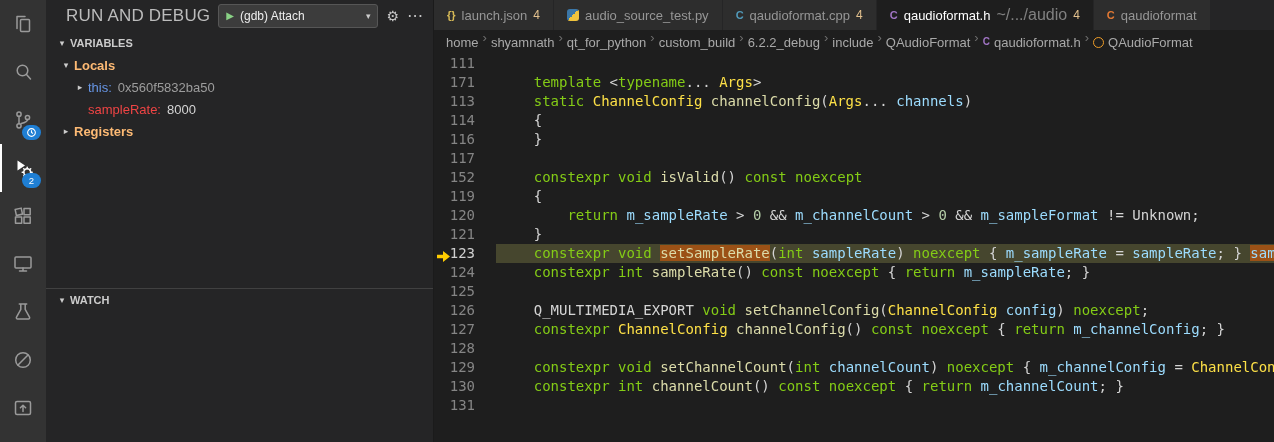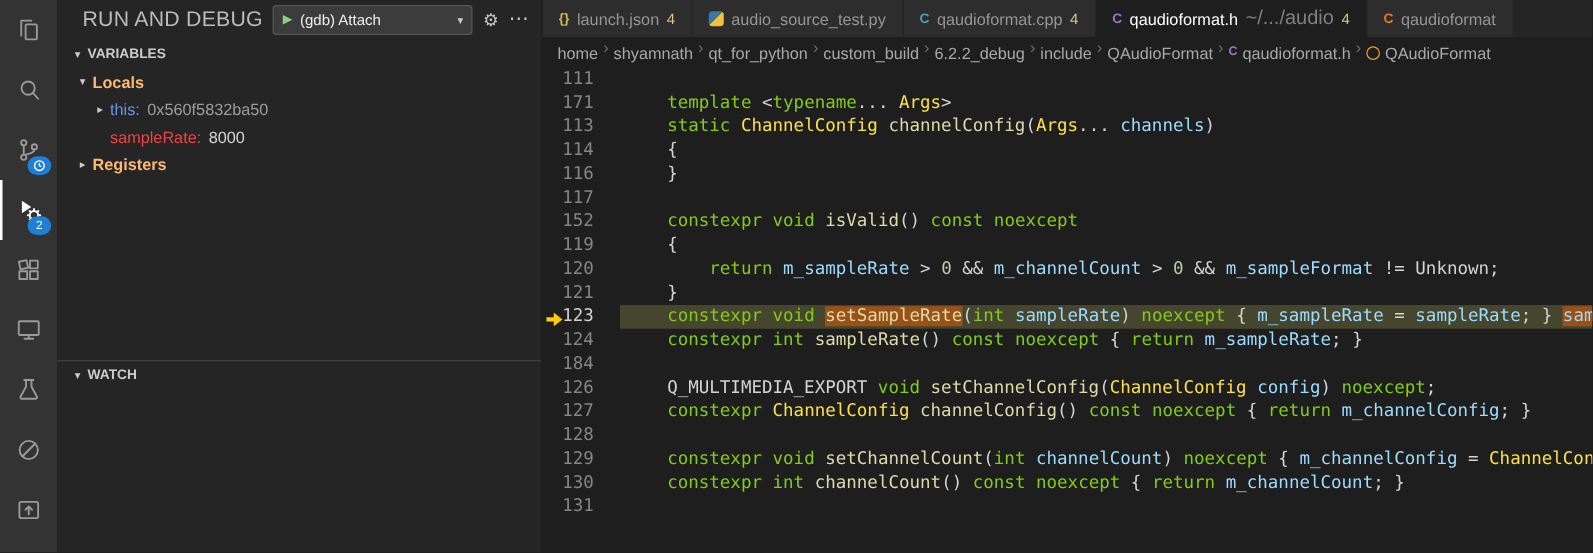--- a/index.html
+++ b/index.html
@@ -318,21 +318,21 @@
               <path d="M0 3.8h6V0l7 5.5L6 11V7.2H0z" fill="#ffcc00"></path>
             </svg></span>
           <span class="ln">123</span>
           <span class="content"><span class="tk-d">    </span><span class="tk-k">constexpr</span><span class="tk-d"> </span><span class="tk-k">void</span><span class="tk-d"> </span><span class="tk-f hl">setSampleRate</span><span class="tk-d">(</span><span class="tk-k">int</span><span class="tk-d"> </span><span class="tk-v">sampleRate</span><span class="tk-d">) </span><span class="tk-k">noexcept</span><span class="tk-d"> { </span><span class="tk-v">m_sampleRate</span><span class="tk-d"> = </span><span class="tk-v">sampleRate</span><span class="tk-d">; } </span><span class="tk-v hl">sam</span></span>
         </div>
         <div class="line">
           <span class="ln">124</span>
           <span class="content"><span class="tk-d">    </span><span class="tk-k">constexpr</span><span class="tk-d"> </span><span class="tk-k">int</span><span class="tk-d"> </span><span class="tk-f">sampleRate</span><span class="tk-d">() </span><span class="tk-k">const</span><span class="tk-d"> </span><span class="tk-k">noexcept</span><span class="tk-d"> { </span><span class="tk-k">return</span><span class="tk-d"> </span><span class="tk-v">m_sampleRate</span><span class="tk-d">; }</span></span>
         </div>
         <div class="line">
-          <span class="ln">184</span>
+          <span class="ln">125</span>
           <span class="content"></span>
         </div>
         <div class="line">
           <span class="ln">126</span>
           <span class="content"><span class="tk-d">    Q_MULTIMEDIA_EXPORT </span><span class="tk-k">void</span><span class="tk-d"> </span><span class="tk-f">setChannelConfig</span><span class="tk-d">(</span><span class="tk-t">ChannelConfig</span><span class="tk-d"> </span><span class="tk-v">config</span><span class="tk-d">) </span><span class="tk-k">noexcept</span><span class="tk-d">;</span></span>
         </div>
         <div class="line">
           <span class="ln">127</span>
           <span class="content"><span class="tk-d">    </span><span class="tk-k">constexpr</span><span class="tk-d"> </span><span class="tk-t">ChannelConfig</span><span class="tk-d"> </span><span class="tk-f">channelConfig</span><span class="tk-d">() </span><span class="tk-k">const</span><span class="tk-d"> </span><span class="tk-k">noexcept</span><span class="tk-d"> { </span><span class="tk-k">return</span><span class="tk-d"> </span><span class="tk-v">m_channelConfig</span><span class="tk-d">; }</span></span>
         </div>

